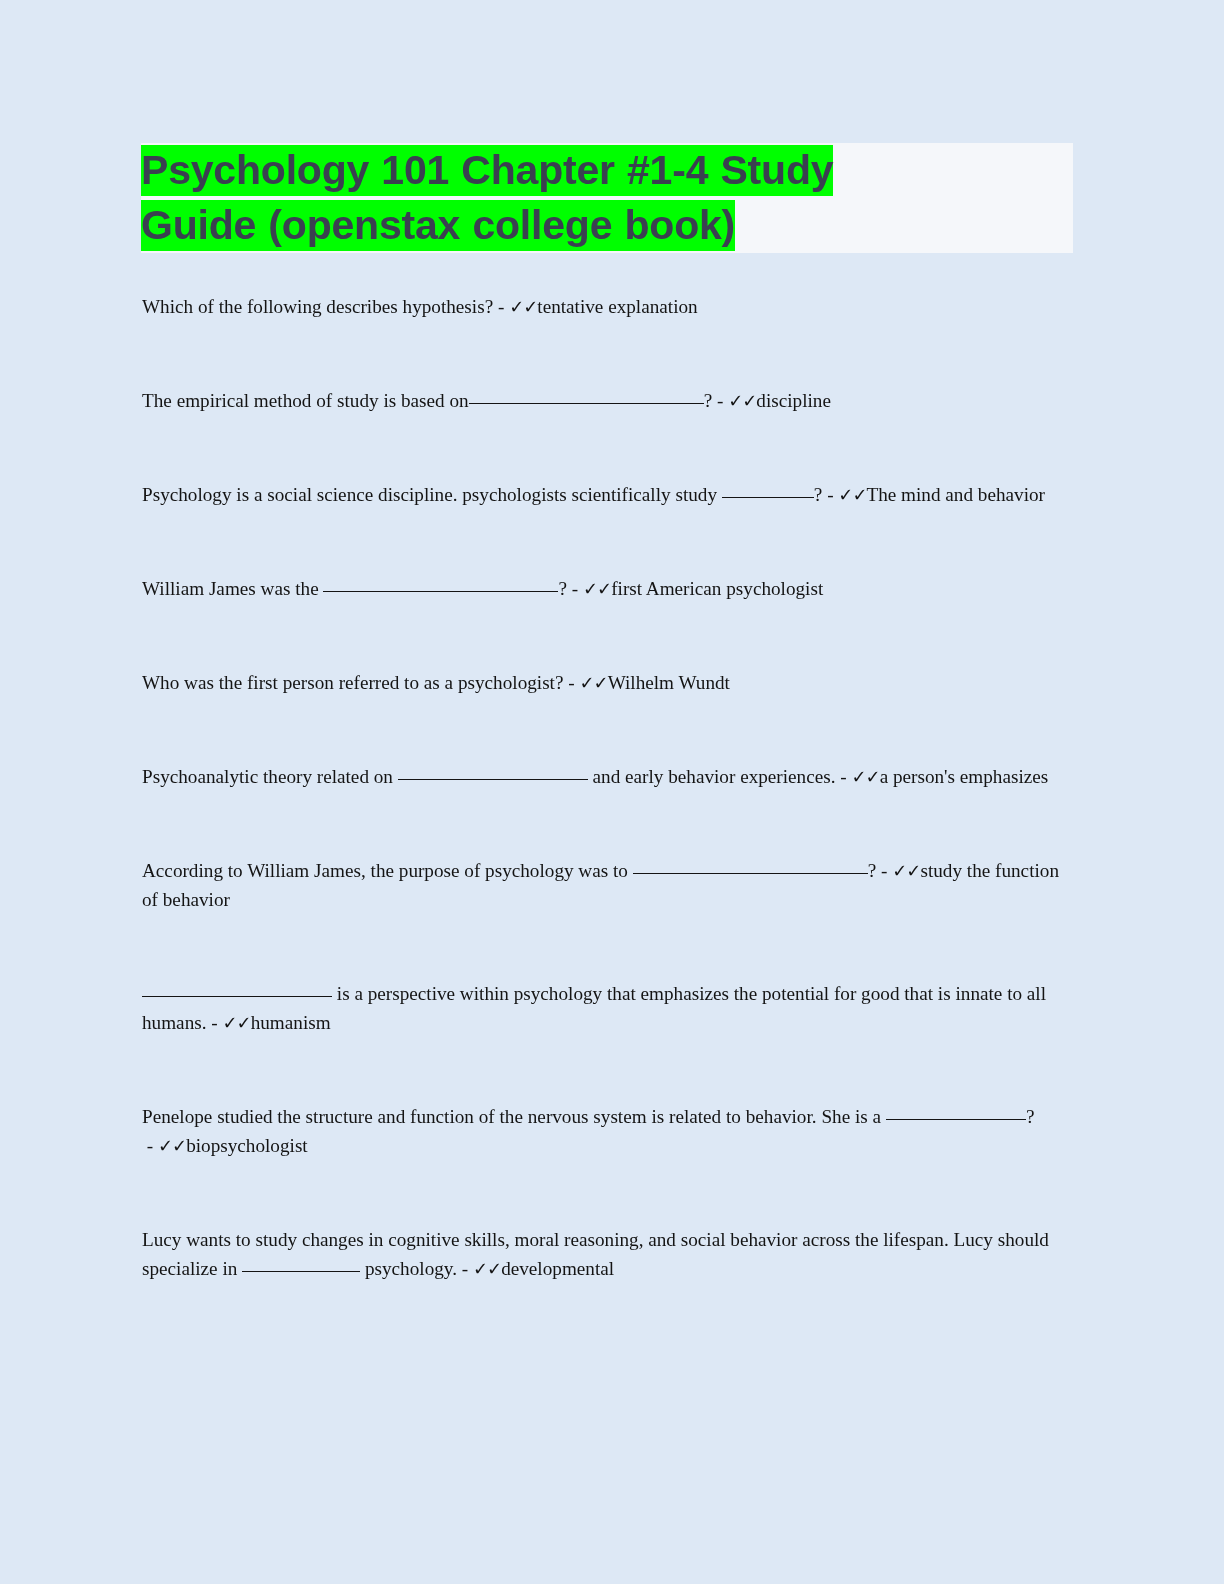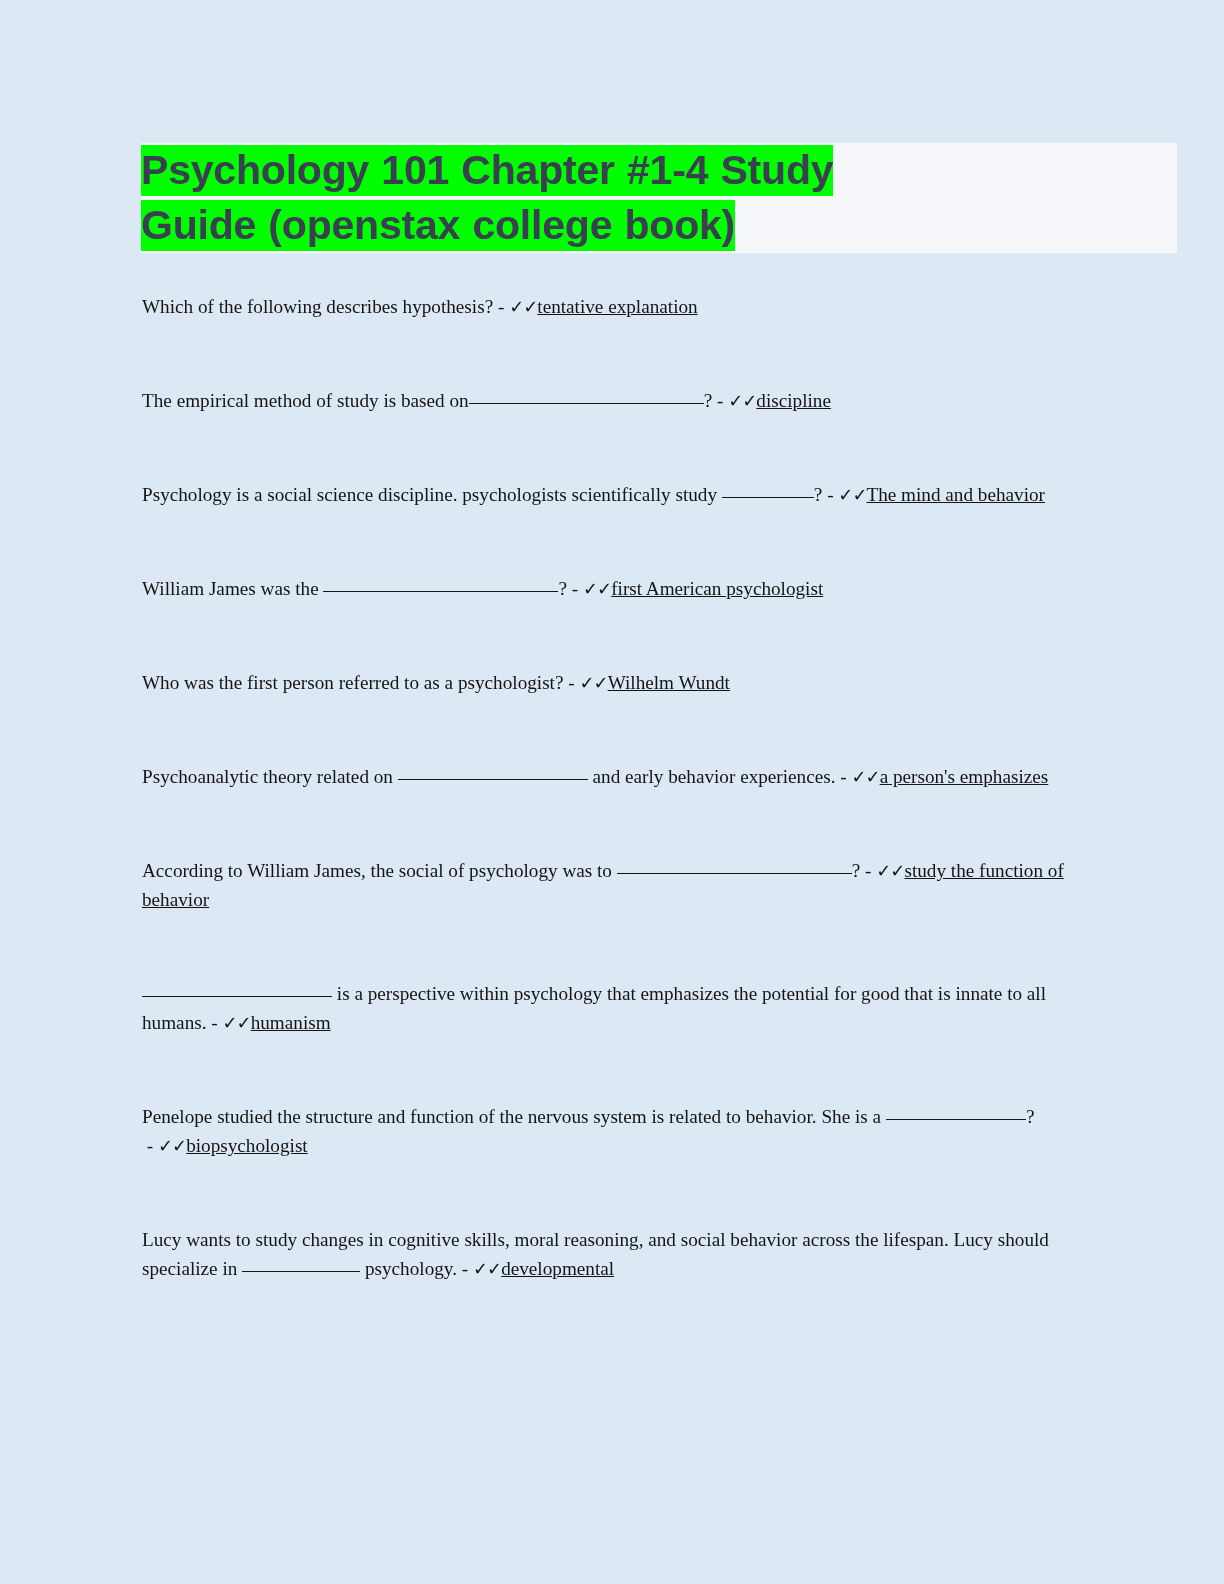--- a/index.html
+++ b/index.html
@@ -14,21 +14,21 @@
     -webkit-font-smoothing: antialiased;
     overflow: hidden;
     position: relative;
   }
 
   
   .title-wrap {
     position: absolute;
     left: 141px;
     top: 143px;
-    width: 1036px;
+    width: 932px;
     background: #f5f7fa;
     padding: 0;
   }
   .doc-title {
     margin: 0;
     padding: 0;
     font-family: "Liberation Sans", "DejaVu Sans", sans-serif;
     font-weight: bold;
     font-size: 41px;
     line-height: 55px;
@@ -78,34 +78,33 @@
     white-space: pre;
   }
   .check {
     font-family: "DejaVu Sans", "Liberation Sans", sans-serif;
     font-weight: bold;
     font-size: 18px;
     letter-spacing: -1px;
   }
   .ans {
     color: #141414;
-    text-decoration: underline;
   }
 </style>
 </head>
 <body>
 
 <div class="title-wrap">
   <h1 class="doc-title"><span class="hl">Psychology 101 Chapter #1-4 Study</span><br><span class="hl">Guide (openstax college book)</span></h1>
 </div>
 
 <div class="content" id="qa-list">
     <p class="qa-item"><span>Which of the following describes hypothesis?</span><span class="sep"> - </span><span class="check">✓✓</span><span class="ans">tentative explanation</span></p>
     <p class="qa-item"><span>The empirical method of study is based on</span><span class="blank b-xxl">&nbsp;</span><span>?</span><span class="sep"> - </span><span class="check">✓✓</span><span class="ans">discipline</span></p>
     <p class="qa-item"><span>Psychology is a social science discipline. psychologists scientifically study </span><span class="blank b-xs">&nbsp;</span><span>?</span><span class="sep"> - </span><span class="check">✓✓</span><span class="ans">The mind and behavior</span></p>
     <p class="qa-item"><span>William James was the </span><span class="blank b-xxl">&nbsp;</span><span>?</span><span class="sep"> - </span><span class="check">✓✓</span><span class="ans">first American psychologist</span></p>
     <p class="qa-item"><span>Who was the first person referred to as a psychologist?</span><span class="sep"> - </span><span class="check">✓✓</span><span class="ans">Wilhelm Wundt</span></p>
     <p class="qa-item"><span>Psychoanalytic theory related on </span><span class="blank b-xl">&nbsp;</span><span> and early behavior experiences.</span><span class="sep"> - </span><span class="check">✓✓</span><span class="ans">a person's emphasizes</span></p>
-    <p class="qa-item"><span>According to William James, the social of psychology was to </span><span class="blank b-xxl">&nbsp;</span><span>?</span><span class="sep"> - </span><span class="check">✓✓</span><span class="ans">study the function of behavior</span></p>
+    <p class="qa-item"><span>According to William James, the purpose of psychology was to </span><span class="blank b-xxl">&nbsp;</span><span>?</span><span class="sep"> - </span><span class="check">✓✓</span><span class="ans">study the function of behavior</span></p>
     <p class="qa-item"><span class="blank b-xl">&nbsp;</span><span> is a perspective within psychology that emphasizes the potential for good that is innate to all humans.</span><span class="sep"> - </span><span class="check">✓✓</span><span class="ans">humanism</span></p>
     <p class="qa-item"><span>Penelope studied the structure and function of the nervous system is related to behavior. She is a </span><span class="blank b-md">&nbsp;</span><span>?</span><span class="sep"> - </span><span class="check">✓✓</span><span class="ans">biopsychologist</span></p>
     <p class="qa-item"><span>Lucy wants to study changes in cognitive skills, moral reasoning, and social behavior across the lifespan. Lucy should specialize in </span><span class="blank b-sm">&nbsp;</span><span> psychology.</span><span class="sep"> - </span><span class="check">✓✓</span><span class="ans">developmental</span></p>
   </div>
 
 </body></html>

